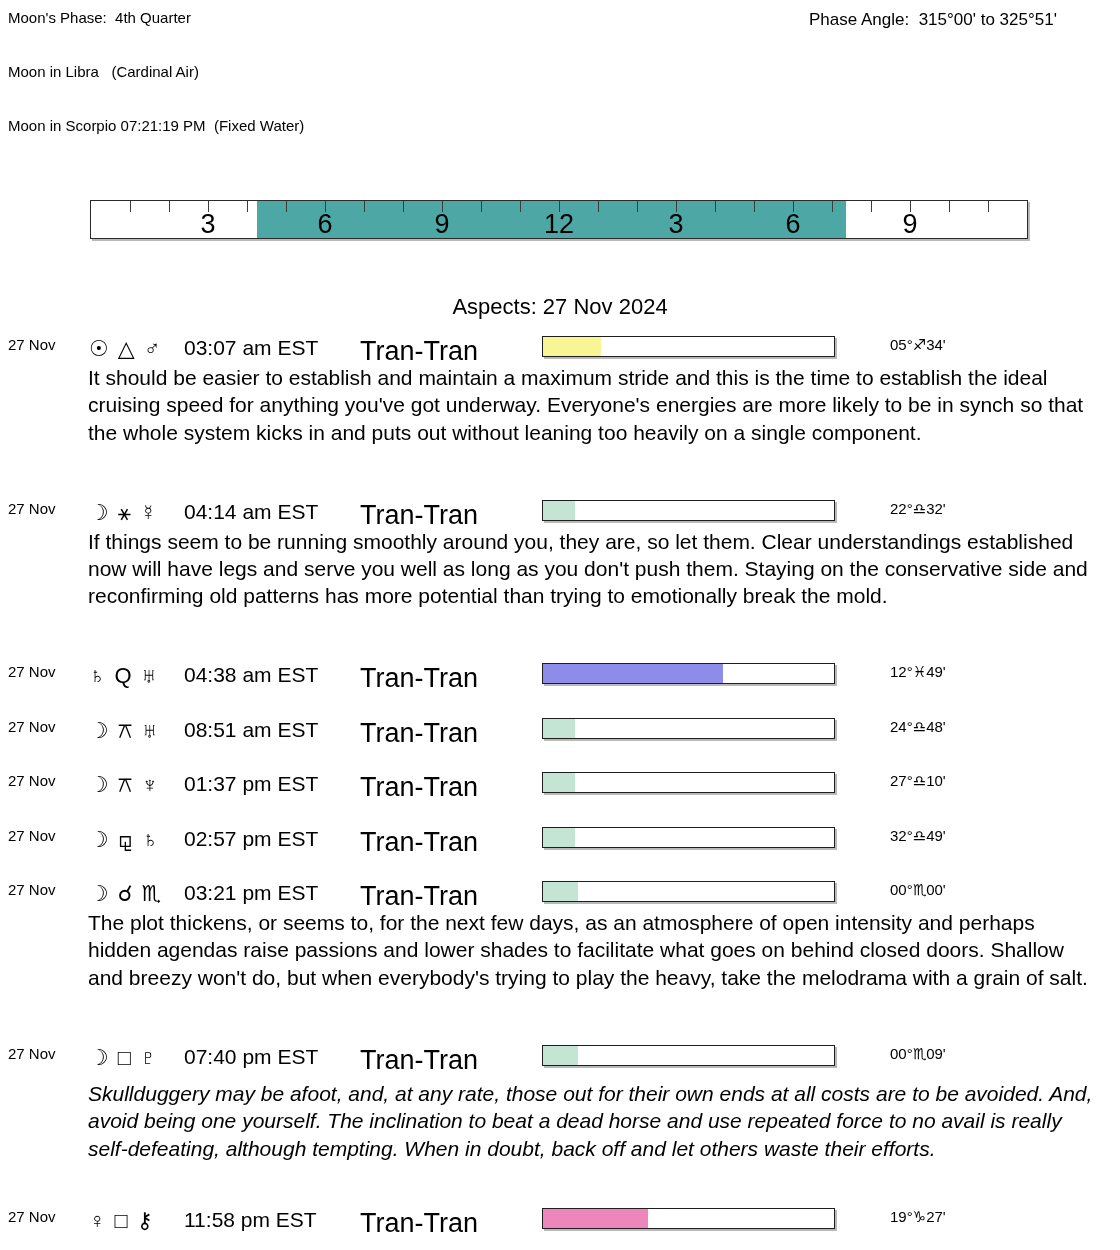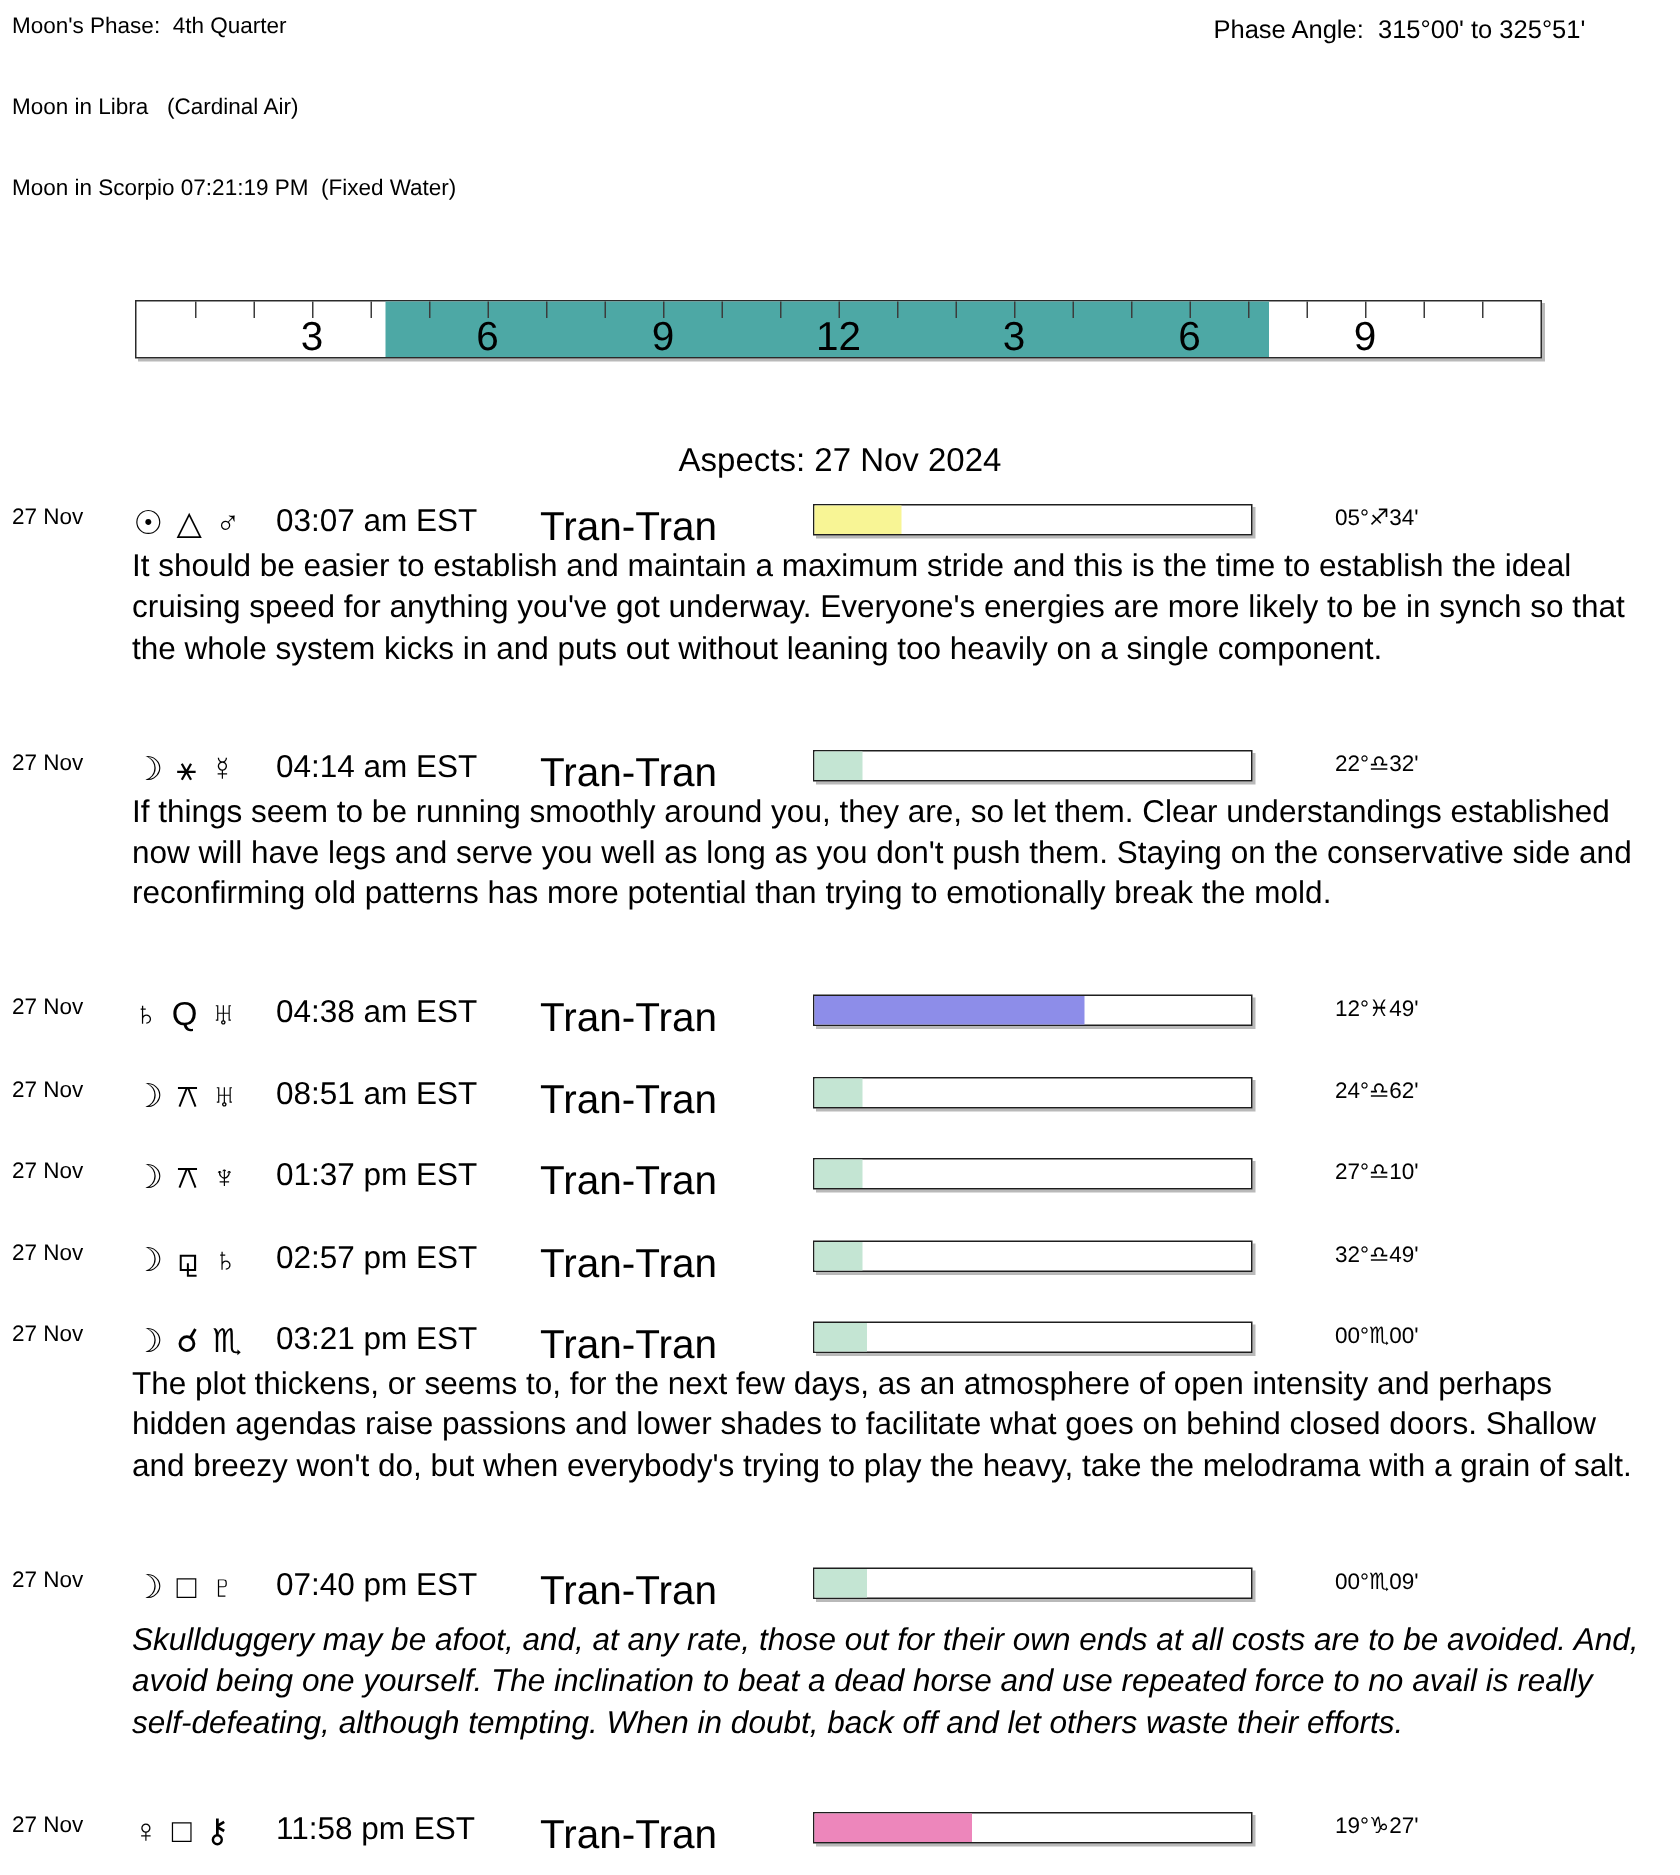--- a/index.html
+++ b/index.html
@@ -124,21 +124,21 @@
         <span class="ar-glyphs">
           <span>☽</span>
           <span>⚻</span>
           <span>♅</span>
         </span>
         <span class="ar-time">08:51 am EST</span>
         <span class="ar-type">Tran-Tran</span>
         <span class="ar-bar">
           <span class="ar-fill" style="display: block; width: 11%; background: rgb(196, 229, 211);"></span>
         </span>
-        <span class="ar-degree">24°♎62'</span>
+        <span class="ar-degree">24°♎48'</span>
       </div>
       <div class="aspect-row" style="top: 772px;">
         <span class="ar-date">27 Nov</span>
         <span class="ar-glyphs">
           <span>☽</span>
           <span>⚻</span>
           <span>♆</span>
         </span>
         <span class="ar-time">01:37 pm EST</span>
         <span class="ar-type">Tran-Tran</span>

